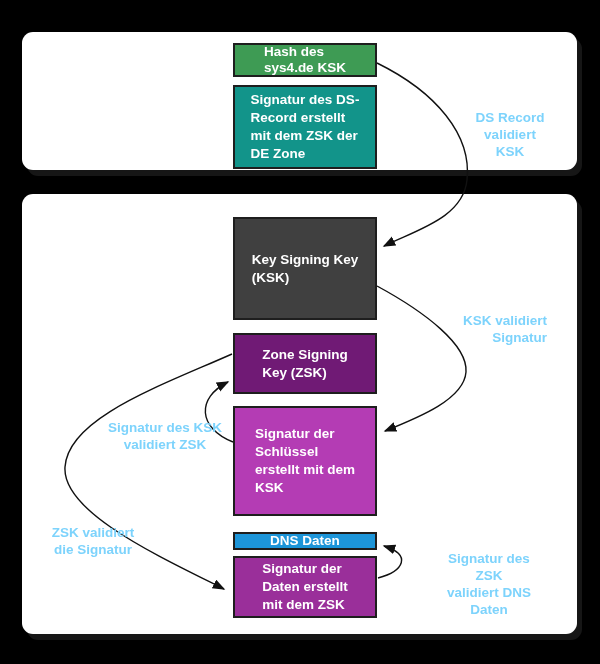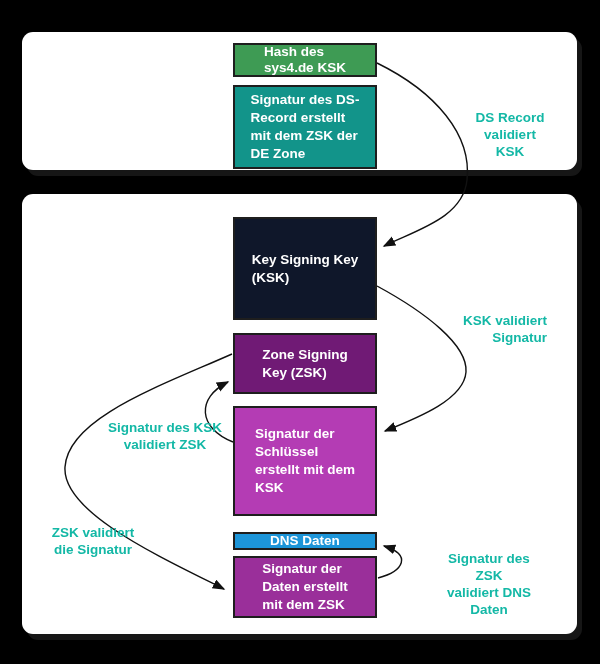--- a/index.html
+++ b/index.html
@@ -16,29 +16,29 @@
 
   .node{
     position:absolute;left:233px;width:144px;
     border:2px solid #1e1e1e;box-sizing:border-box;
     display:flex;align-items:center;justify-content:center;
     color:#ffffff;font-size:13.5px;line-height:18px;
     white-space:pre-line;
   }
   #hash-box{top:43px;height:34px;background:#3e9b54;line-height:16px;}
   #ds-signature-box{top:85px;height:84px;background:#12948a;}
-  #ksk-box{top:217px;height:103px;background:#0f172a;}
+  #ksk-box{top:217px;height:103px;background:#404040;}
   #zsk-box{top:333px;height:61px;background:#701a75;}
   #key-signature-box{top:406px;height:110px;background:#b43cb4;}
   #dns-data-box{top:532px;height:18px;background:#1c95d9;line-height:14px;}
   #data-signature-box{top:556px;height:62px;background:#9a2f9a;}
 
   .annotation{
     position:absolute;transform:translateX(-50%);
-    color:#14b8a6;font-size:13.5px;line-height:17px;text-align:center;
+    color:#7dd3fc;font-size:13.5px;line-height:17px;text-align:center;
     white-space:pre-line;
   }
   #ann-ds{left:510px;top:109px;}
   #ann-ksk-sig{left:505px;top:312px;text-align:right;}
   #ann-ksig-zsk{left:165px;top:419px;}
   #ann-zsk-sig{left:93px;top:524px;}
   #ann-zsig-dns{left:489px;top:550px;}
 
   #arrows{position:absolute;left:0;top:0;width:600px;height:664px;pointer-events:none;}
   #arrows path.edge{fill:none;stroke:#111;stroke-width:1.4px;}

